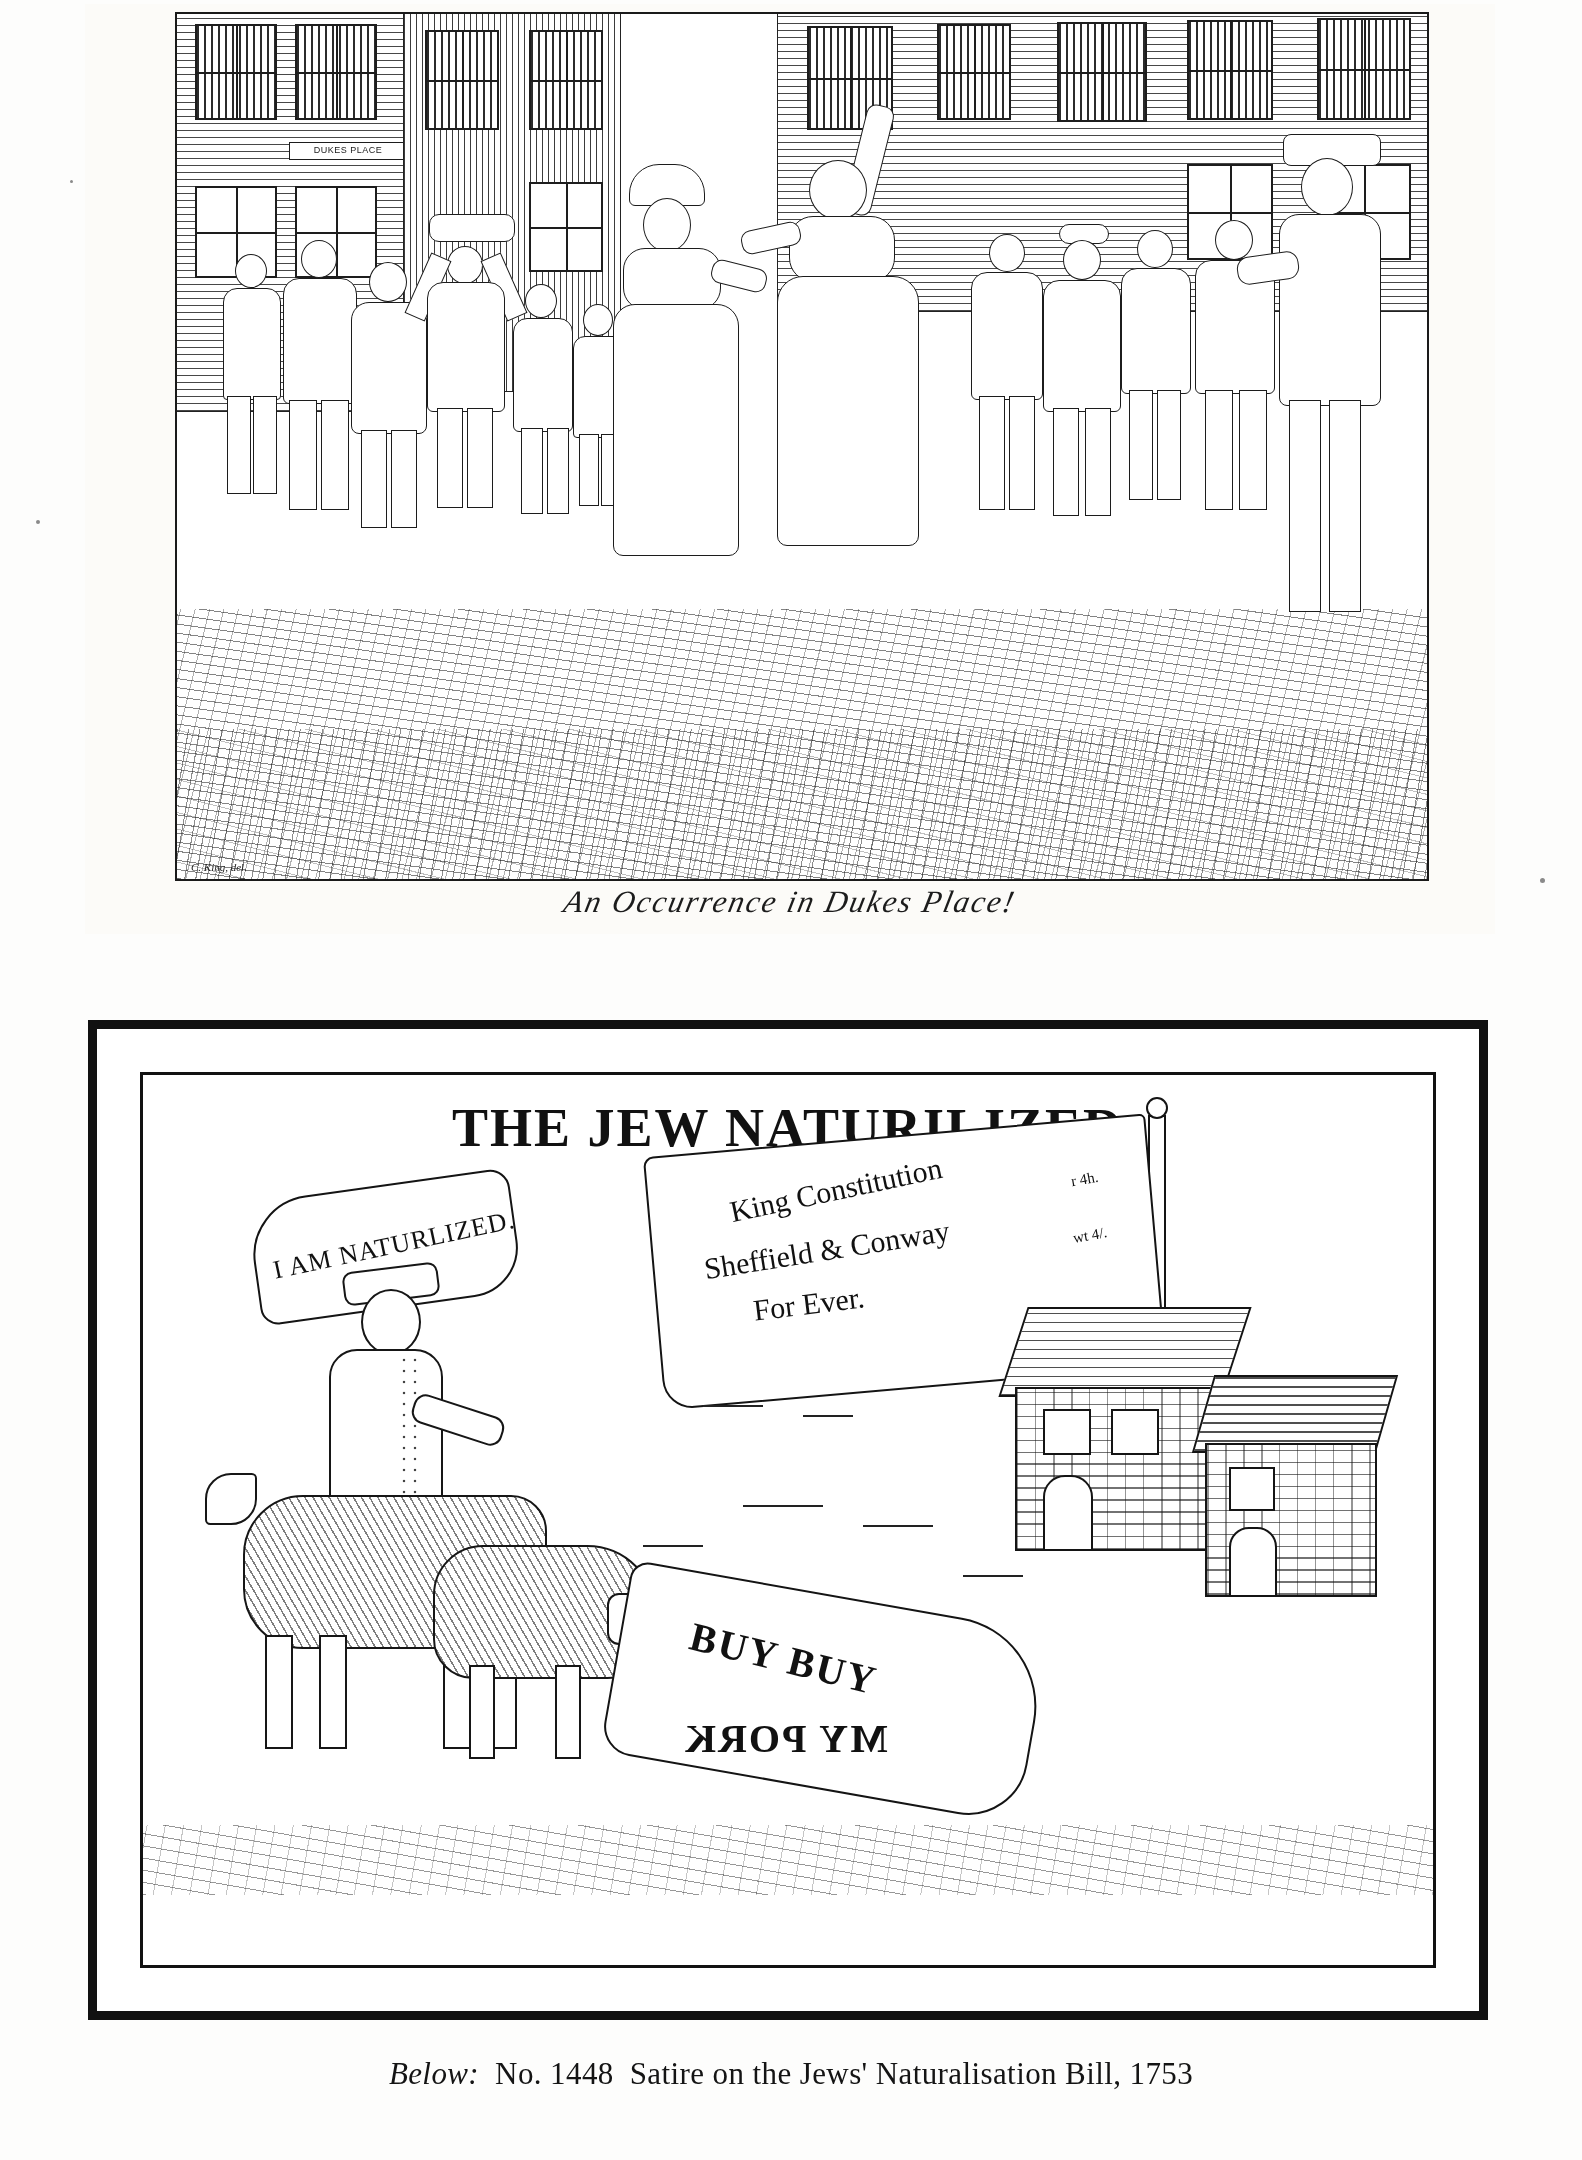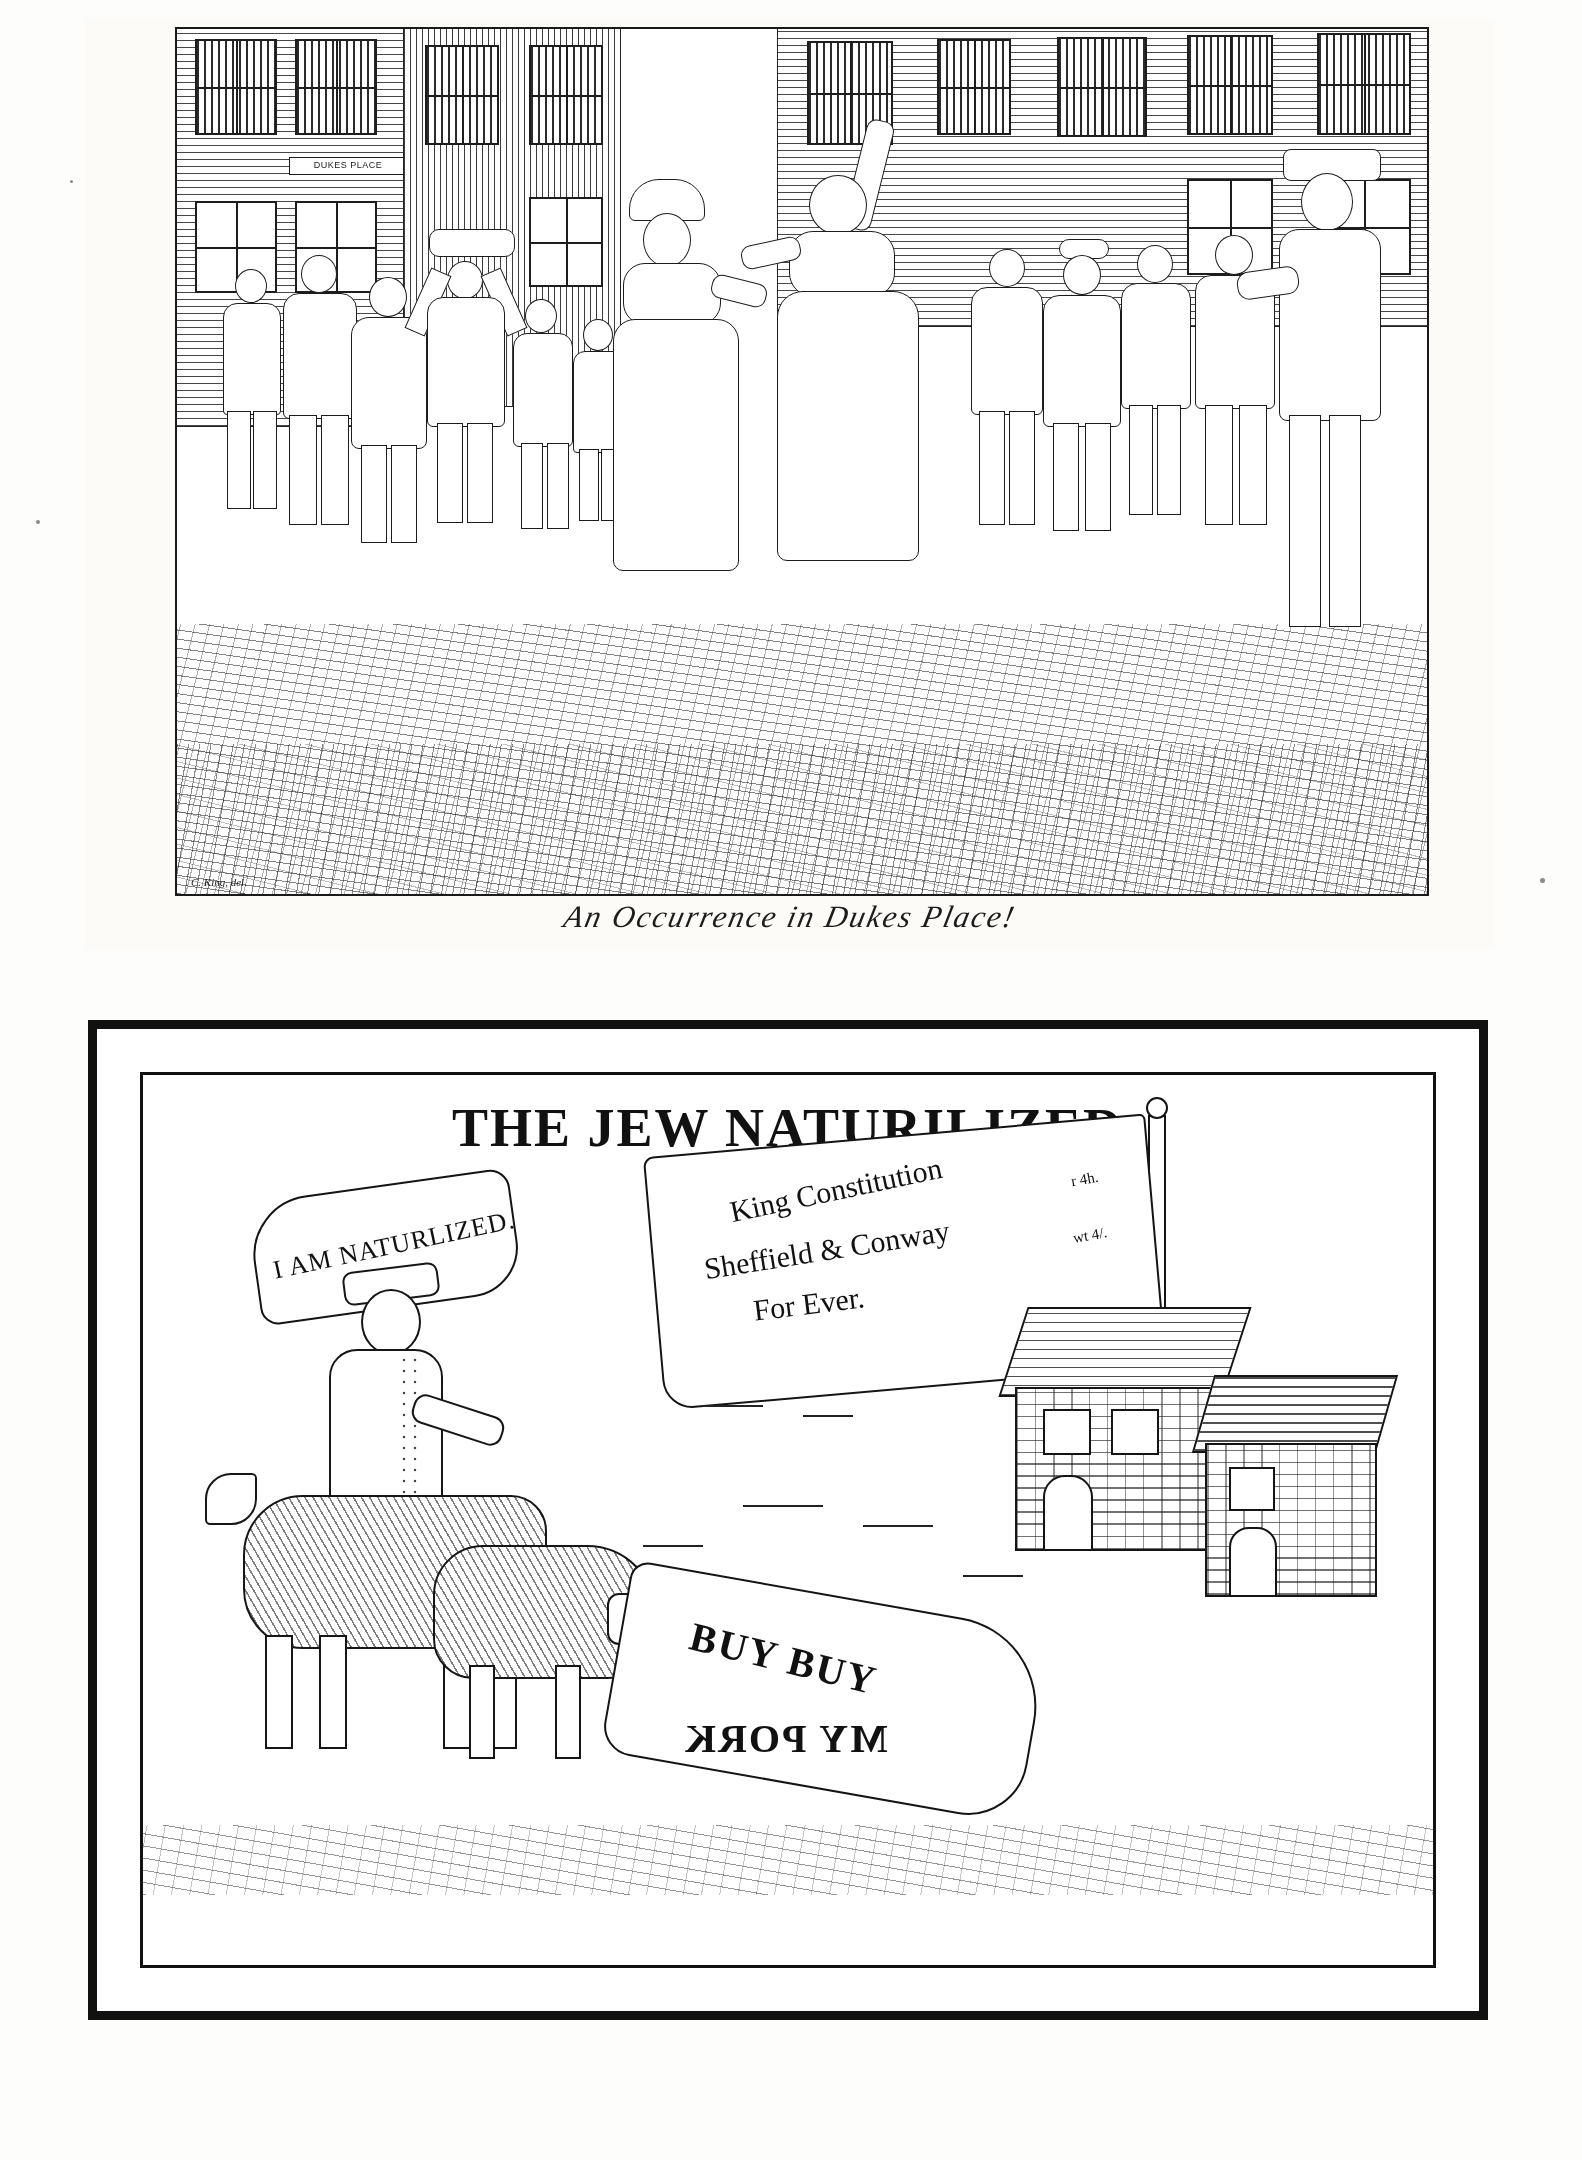--- a/index.html
+++ b/index.html
@@ -19,21 +19,21 @@
   .page {
     position: absolute;
     inset: 0;
     background: #fdfdfc;
   }
 
   
   .plate-top {
     position: absolute;
     left: 85px;
-    top: 19px;
+    top: 4px;
     width: 1410px;
     height: 960px;
   }
   .plate-top-paper {
     position: absolute;
     left: 0;
     top: 0;
     width: 1410px;
     height: 930px;
     background: #fcfbf8;
@@ -499,18 +499,21 @@
       <div class="scratch" style="left:560px; top:330px; width:60px;"></div>
       <div class="scratch" style="left:660px; top:340px; width:50px;"></div>
       <div class="scratch" style="left:600px; top:430px; width:80px;"></div>
       <div class="scratch" style="left:720px; top:450px; width:70px;"></div>
       <div class="scratch" style="left:500px; top:470px; width:60px;"></div>
       <div class="scratch" style="left:820px; top:500px; width:60px;"></div>
     </div>
   </div>
 
   <div class="foot-caption">
+    <div>
+      <span class="lbl">Below:</span><span class="gap"></span><span>No. 1448</span><span class="gap"></span><span>Satire on the Jews' Naturalisation Bill, 1753</span>
+    </div>
   </div>
 
   <div class="speck" style="left:36px; top:520px; width:4px; height:4px;"></div>
   <div class="speck" style="left:1540px; top:878px; width:5px; height:5px;"></div>
   <div class="speck" style="left:70px; top:180px; width:3px; height:3px;"></div>
 </div>
 
 </body></html>

